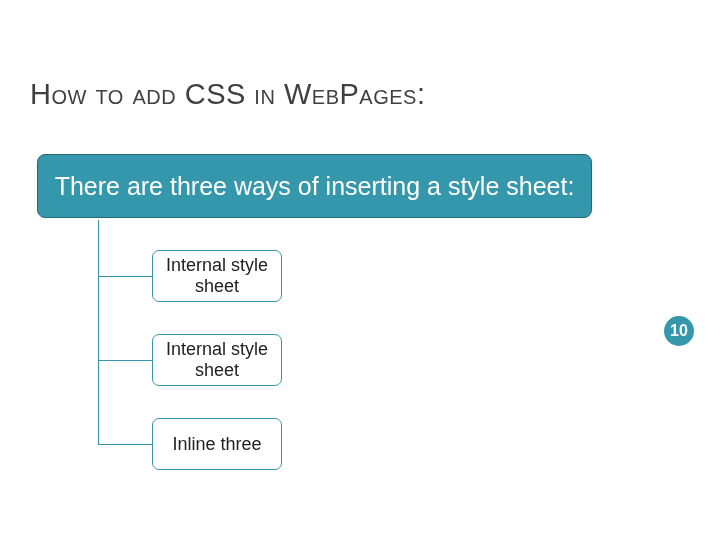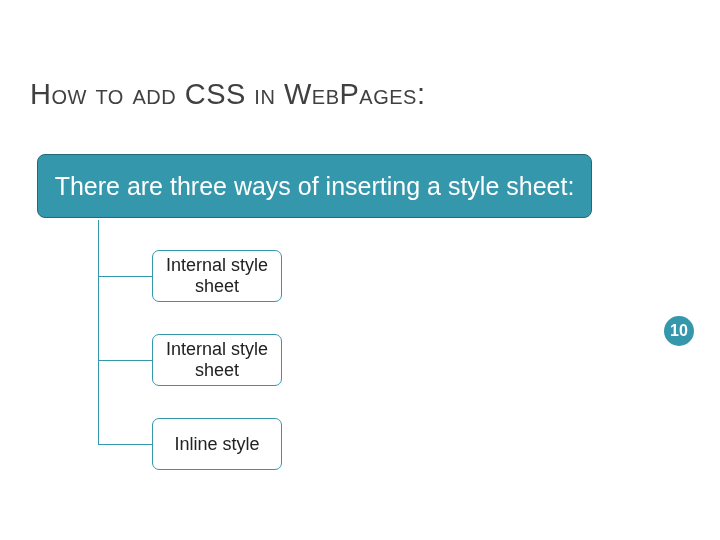--- a/index.html
+++ b/index.html
@@ -118,20 +118,20 @@
   <div class="connector-h h2"></div>
   <div class="connector-h h3"></div>
 
   <div class="node node1">
     <span>Internal style sheet</span>
   </div>
   <div class="node node2">
     <span>Internal style sheet</span>
   </div>
   <div class="node node3">
-    <span>Inline style</span>
+    <span>Inline three</span>
   </div>
 
   <div class="pagenum">
     <span>10</span>
   </div>
 
 </div>
 
 </body></html>

